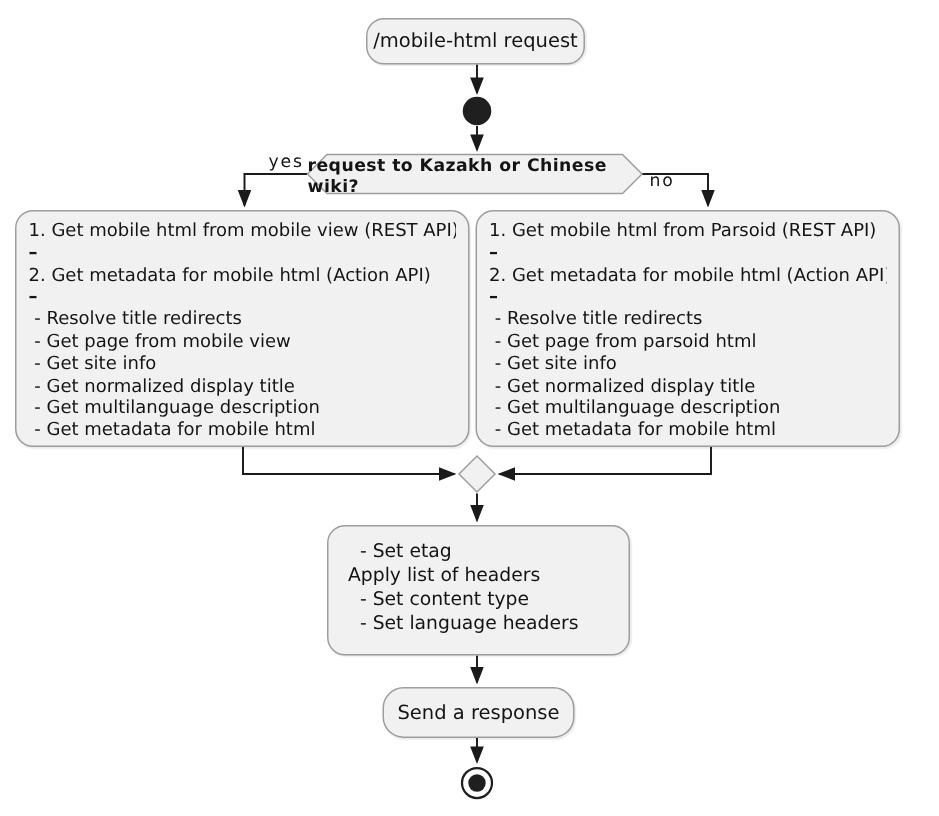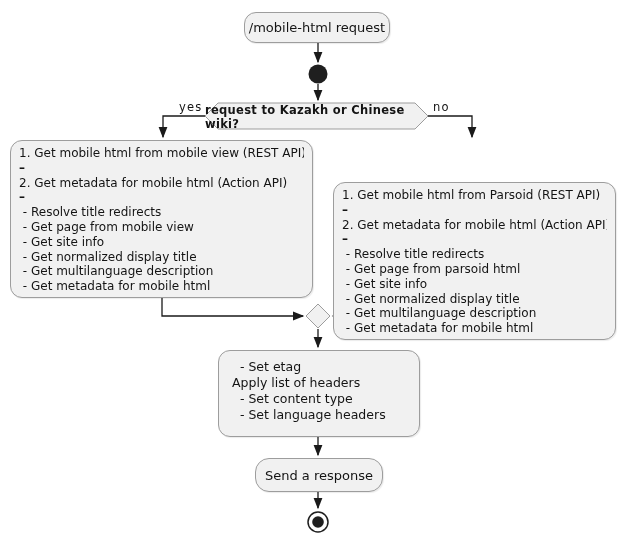--- a/index.html
+++ b/index.html
@@ -37,21 +37,21 @@
   .branch-box { top: 140px; height: 158px; padding: 5px 8px 4px 8px; }
   .branch-box .line {
     white-space: pre;
     font-size: 12px;
     line-height: 14.8px;
     overflow: hidden;
   }
   .branch-box .line:nth-child(2),
   .branch-box .line:nth-child(4) { font-weight: bold; }
   .left-box  { left: 10px;  width: 303px; }
-  .right-box { left: 333px; width: 283px; margin-top: 42px; }
+  .right-box { left: 317px; width: 283px; }
   .apply-box { left: 218px; top: 350px; width: 202px; height: 87px; padding: 8px 6px 6px 13px; }
   .apply-box .line {
     white-space: pre;
     font-size: 12.5px;
     line-height: 15.9px;
   }
   .send-box { left: 255px; top: 458px; width: 128px; height: 34px; border-radius: 14px; }
   .hex-label {
     position: absolute;
     left: 205px; top: 103px; width: 223px; height: 27px;
@@ -59,21 +59,21 @@
     font-size: 11.5px;
     letter-spacing: 0.3px;
     font-weight: bold;
   }
   .edge-label {
     position: absolute;
     font-size: 11.5px;
     letter-spacing: 1.2px;
   }
   .label-yes { left: 179px; top: 100px; }
-  .label-no  { left: 433px; top: 100px; text-align: right; }
+  .label-no  { left: 433px; top: 113px; text-align: right; }
 </style>
 </head>
 <body>
 
 <div class="canvas">
 
   <svg class="svg-layer" width="626" height="544" viewBox="0 0 626 544">
     <defs>
       <marker id="arrow" markerWidth="10" markerHeight="8" refX="8" refY="3.5" orient="auto">
         <path d="M0,0 L9,3.5 L0,7 Z" fill="#1a1a1a"></path>

